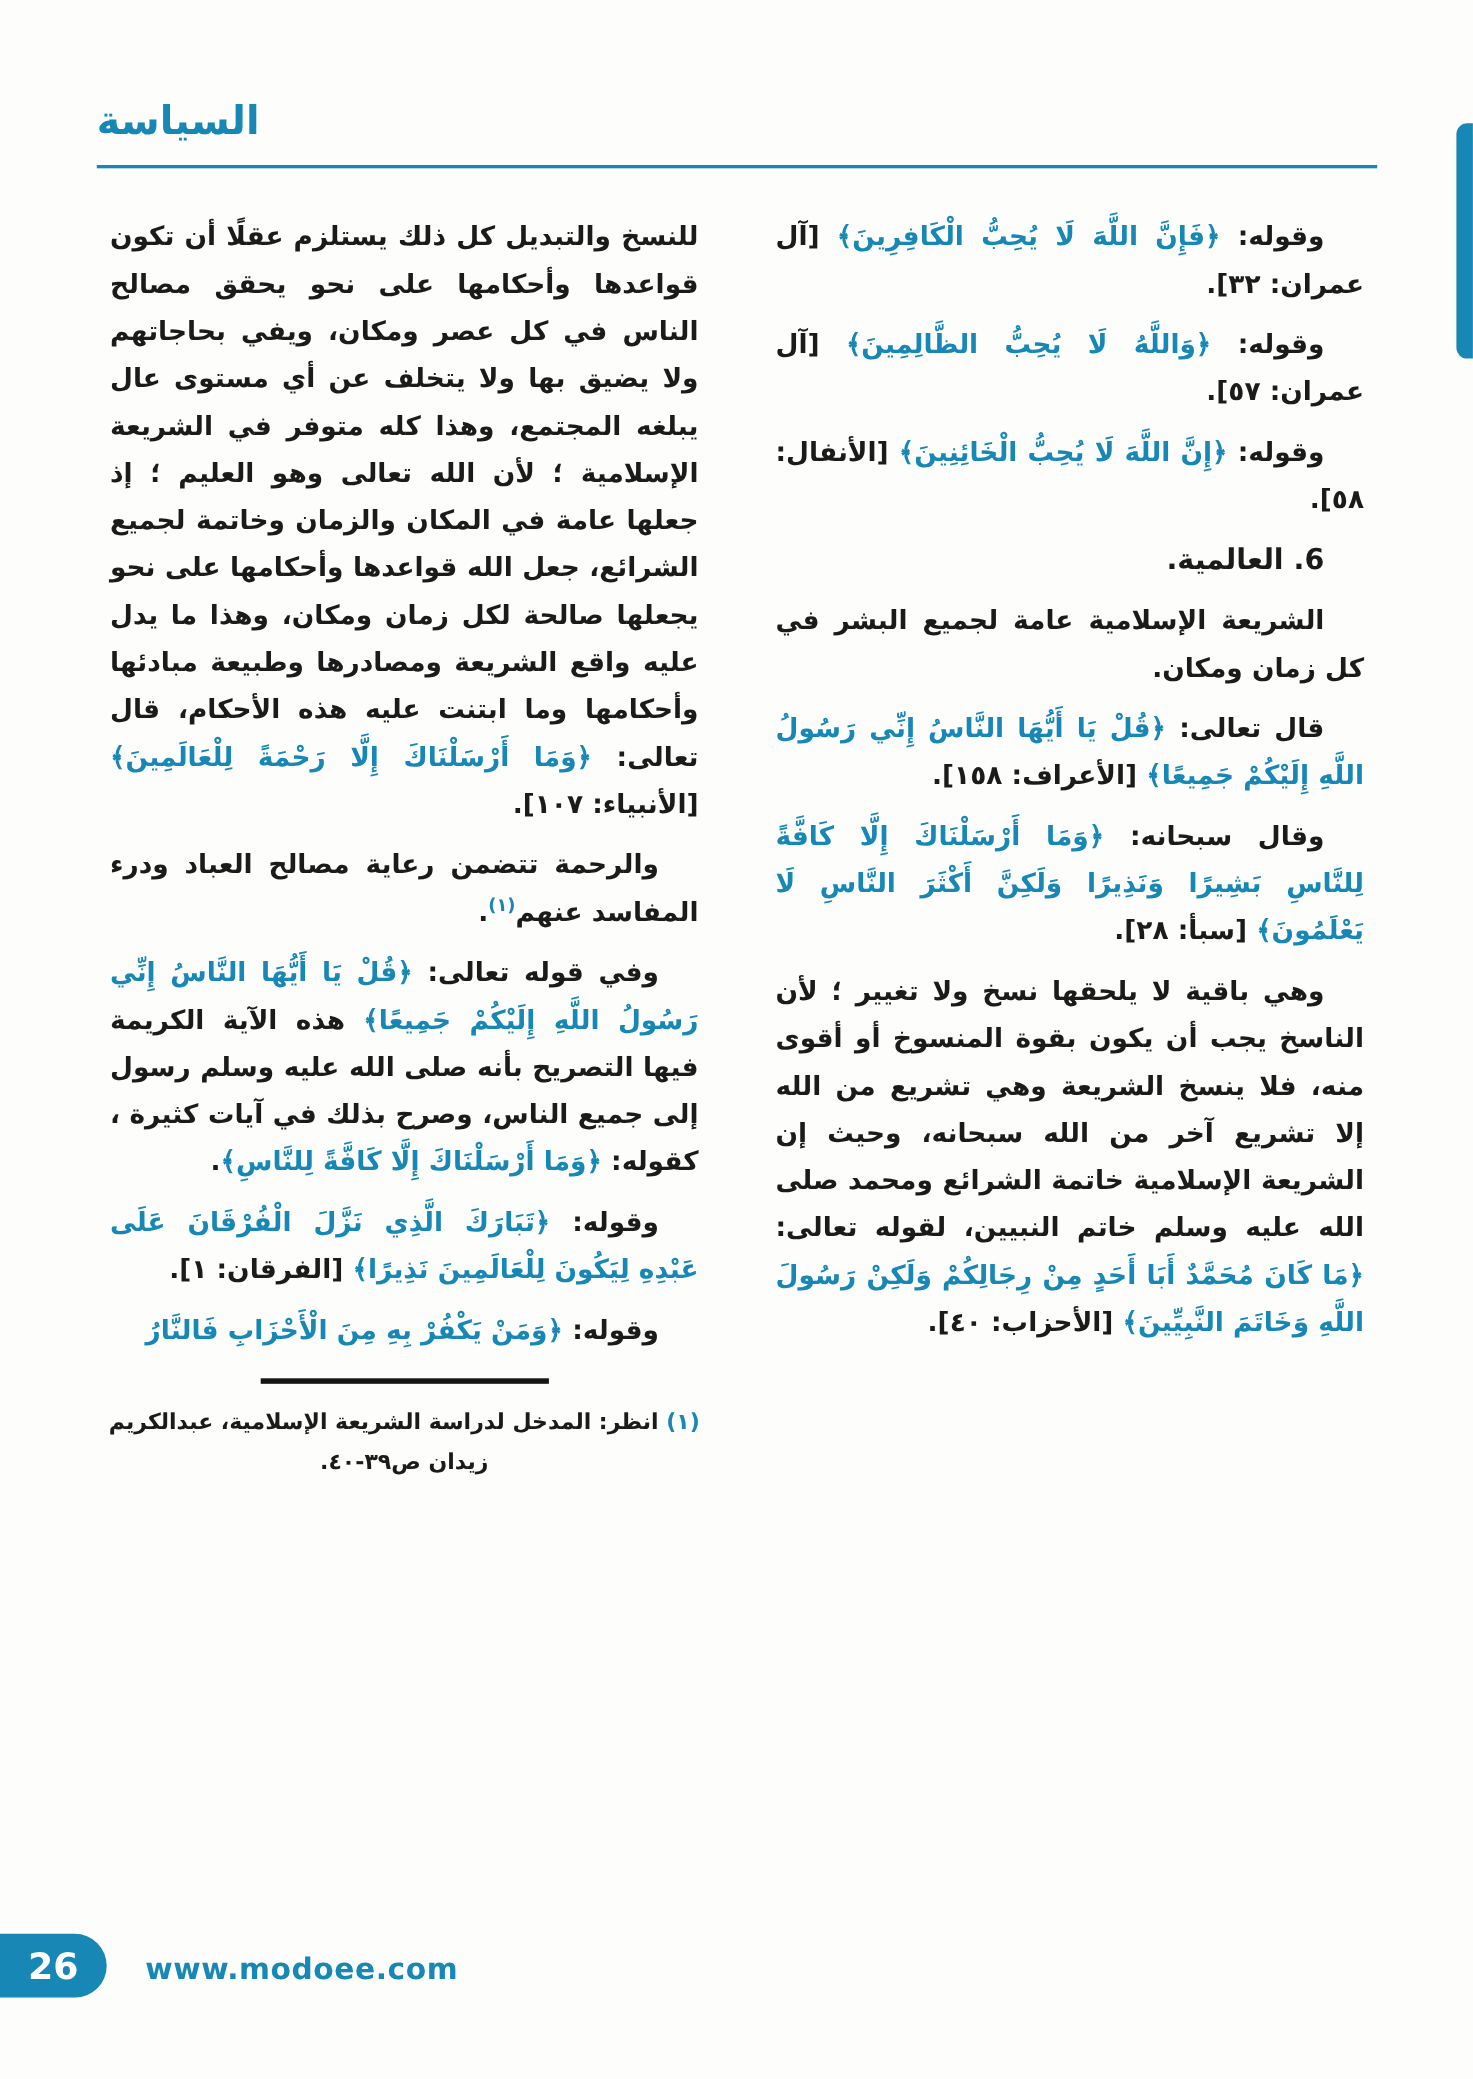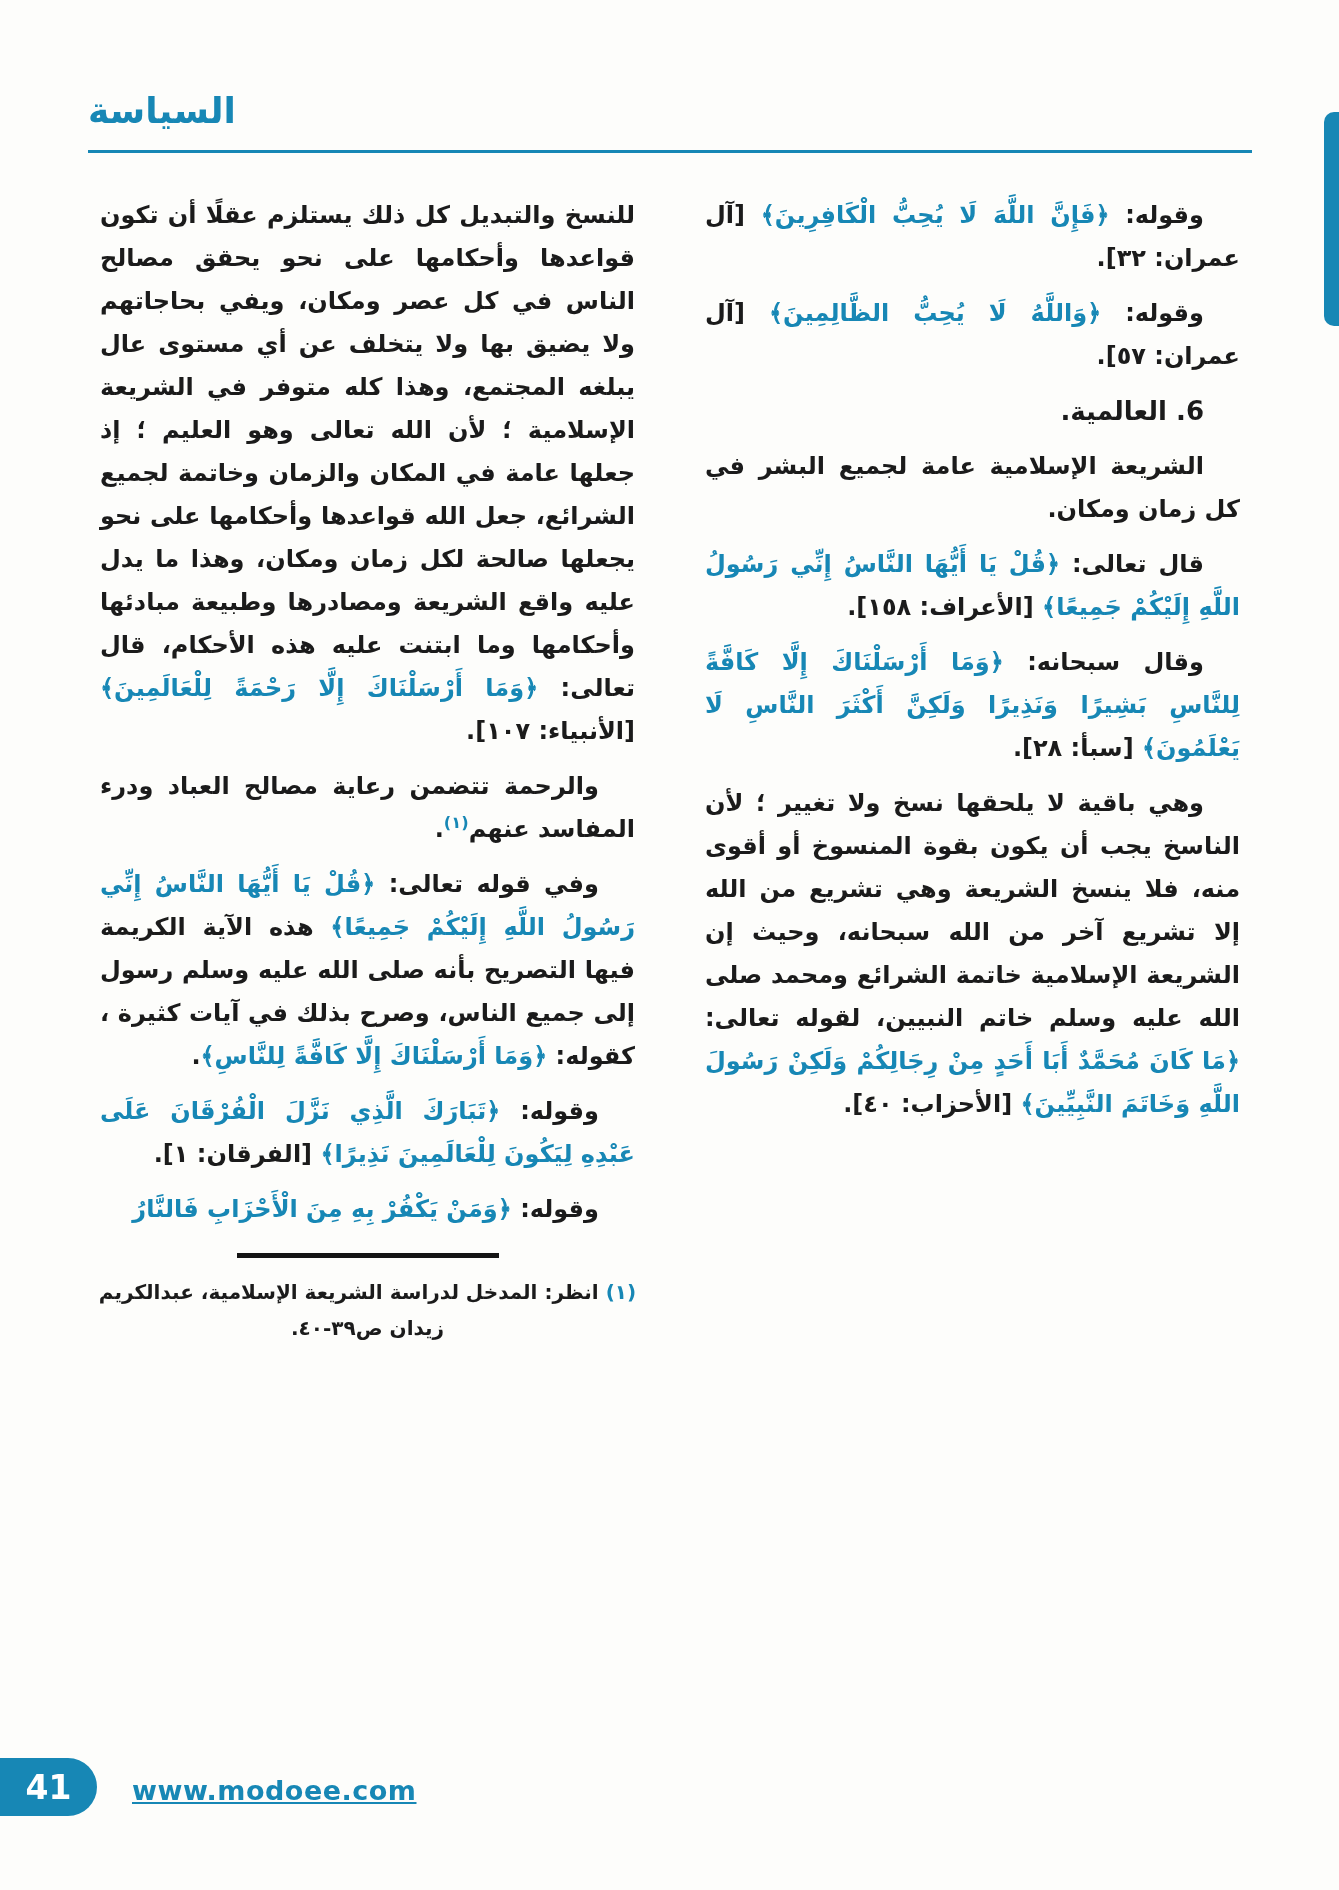--- a/index.html
+++ b/index.html
@@ -112,38 +112,38 @@
   }
   .website {
     position: absolute;
     left: 132px;
     bottom: 84px;
     color: var(--accent, #1787b5);
     font-size: 27px;
     font-weight: bold;
     direction: ltr;
     letter-spacing: 0.5px;
-    text-decoration: underline;
   }
 </style>
 </head>
 <body>
 
 <div class="page">
 
   <div class="header-title">السياسة</div>
 
   <div class="header-rule"></div>
 
   <div class="side-tab"></div>
 
   <div class="columns">
     <div class="col">
         <p class="para"><span class="seg-plain">وقوله: </span><span class="seg-verse">﴿فَإِنَّ اللَّهَ لَا يُحِبُّ الْكَافِرِينَ﴾</span><span class="seg-plain"> [آل عمران: ٣٢].</span></p>
         <p class="para"><span class="seg-plain">وقوله: </span><span class="seg-verse">﴿وَاللَّهُ لَا يُحِبُّ الظَّالِمِينَ﴾</span><span class="seg-plain"> [آل عمران: ٥٧].</span></p>
+        <p class="para"><span class="seg-plain">وقوله: </span><span class="seg-verse">﴿إِنَّ اللَّهَ لَا يُحِبُّ الْخَائِنِينَ﴾</span><span class="seg-plain"> [الأنفال: ٥٨].</span></p>
         <p class="para heading"><span class="seg-plain">6. العالمية.</span></p>
         <p class="para"><span class="seg-plain">الشريعة الإسلامية عامة لجميع البشر في كل زمان ومكان.</span></p>
         <p class="para"><span class="seg-plain">قال تعالى: </span><span class="seg-verse">﴿قُلْ يَا أَيُّهَا النَّاسُ إِنِّي رَسُولُ اللَّهِ إِلَيْكُمْ جَمِيعًا﴾</span><span class="seg-plain"> [الأعراف: ١٥٨].</span></p>
         <p class="para"><span class="seg-plain">وقال سبحانه: </span><span class="seg-verse">﴿وَمَا أَرْسَلْنَاكَ إِلَّا كَافَّةً لِلنَّاسِ بَشِيرًا وَنَذِيرًا وَلَكِنَّ أَكْثَرَ النَّاسِ لَا يَعْلَمُونَ﴾</span><span class="seg-plain"> [سبأ: ٢٨].</span></p>
         <p class="para"><span class="seg-plain">وهي باقية لا يلحقها نسخ ولا تغيير ؛ لأن الناسخ يجب أن يكون بقوة المنسوخ أو أقوى منه، فلا ينسخ الشريعة وهي تشريع من الله إلا تشريع آخر من الله سبحانه، وحيث إن الشريعة الإسلامية خاتمة الشرائع ومحمد صلى الله عليه وسلم خاتم النبيين، لقوله تعالى: </span><span class="seg-verse">﴿مَا كَانَ مُحَمَّدٌ أَبَا أَحَدٍ مِنْ رِجَالِكُمْ وَلَكِنْ رَسُولَ اللَّهِ وَخَاتَمَ النَّبِيِّينَ﴾</span><span class="seg-plain"> [الأحزاب: ٤٠].</span></p>
       </div>
     <div class="col">
       <div>
           <p class="para no-indent"><span class="seg-plain">للنسخ والتبديل كل ذلك يستلزم عقلًا أن تكون قواعدها وأحكامها على نحو يحقق مصالح الناس في كل عصر ومكان، ويفي بحاجاتهم ولا يضيق بها ولا يتخلف عن أي مستوى عال يبلغه المجتمع، وهذا كله متوفر في الشريعة الإسلامية ؛ لأن الله تعالى وهو العليم ؛ إذ جعلها عامة في المكان والزمان وخاتمة لجميع الشرائع، جعل الله قواعدها وأحكامها على نحو يجعلها صالحة لكل زمان ومكان، وهذا ما يدل عليه واقع الشريعة ومصادرها وطبيعة مبادئها وأحكامها وما ابتنت عليه هذه الأحكام، قال تعالى: </span><span class="seg-verse">﴿وَمَا أَرْسَلْنَاكَ إِلَّا رَحْمَةً لِلْعَالَمِينَ﴾</span><span class="seg-plain"> [الأنبياء: ١٠٧].</span></p>
           <p class="para"><span class="seg-plain">والرحمة تتضمن رعاية مصالح العباد ودرء المفاسد عنهم</span><span class="seg-note">(١)</span><span class="seg-plain">.</span></p>
@@ -152,18 +152,18 @@
           <p class="para"><span class="seg-plain">وقوله: </span><span class="seg-verse">﴿وَمَنْ يَكْفُرْ بِهِ مِنَ الْأَحْزَابِ فَالنَّارُ</span></p>
         </div>
       <div class="footnote-block">
         <div class="footnote-rule"></div>
         <p class="footnote-text"><span class="fn-marker">(١)</span><span> انظر: المدخل لدراسة الشريعة الإسلامية، عبدالكريم زيدان ص٣٩-٤٠.</span></p>
       </div>
     </div>
   </div>
 
   <div class="page-badge">
-    <span>41</span>
+    <span>26</span>
   </div>
 
   <div class="website">www.modoee.com</div>
 
 </div>
 
 </body></html>

